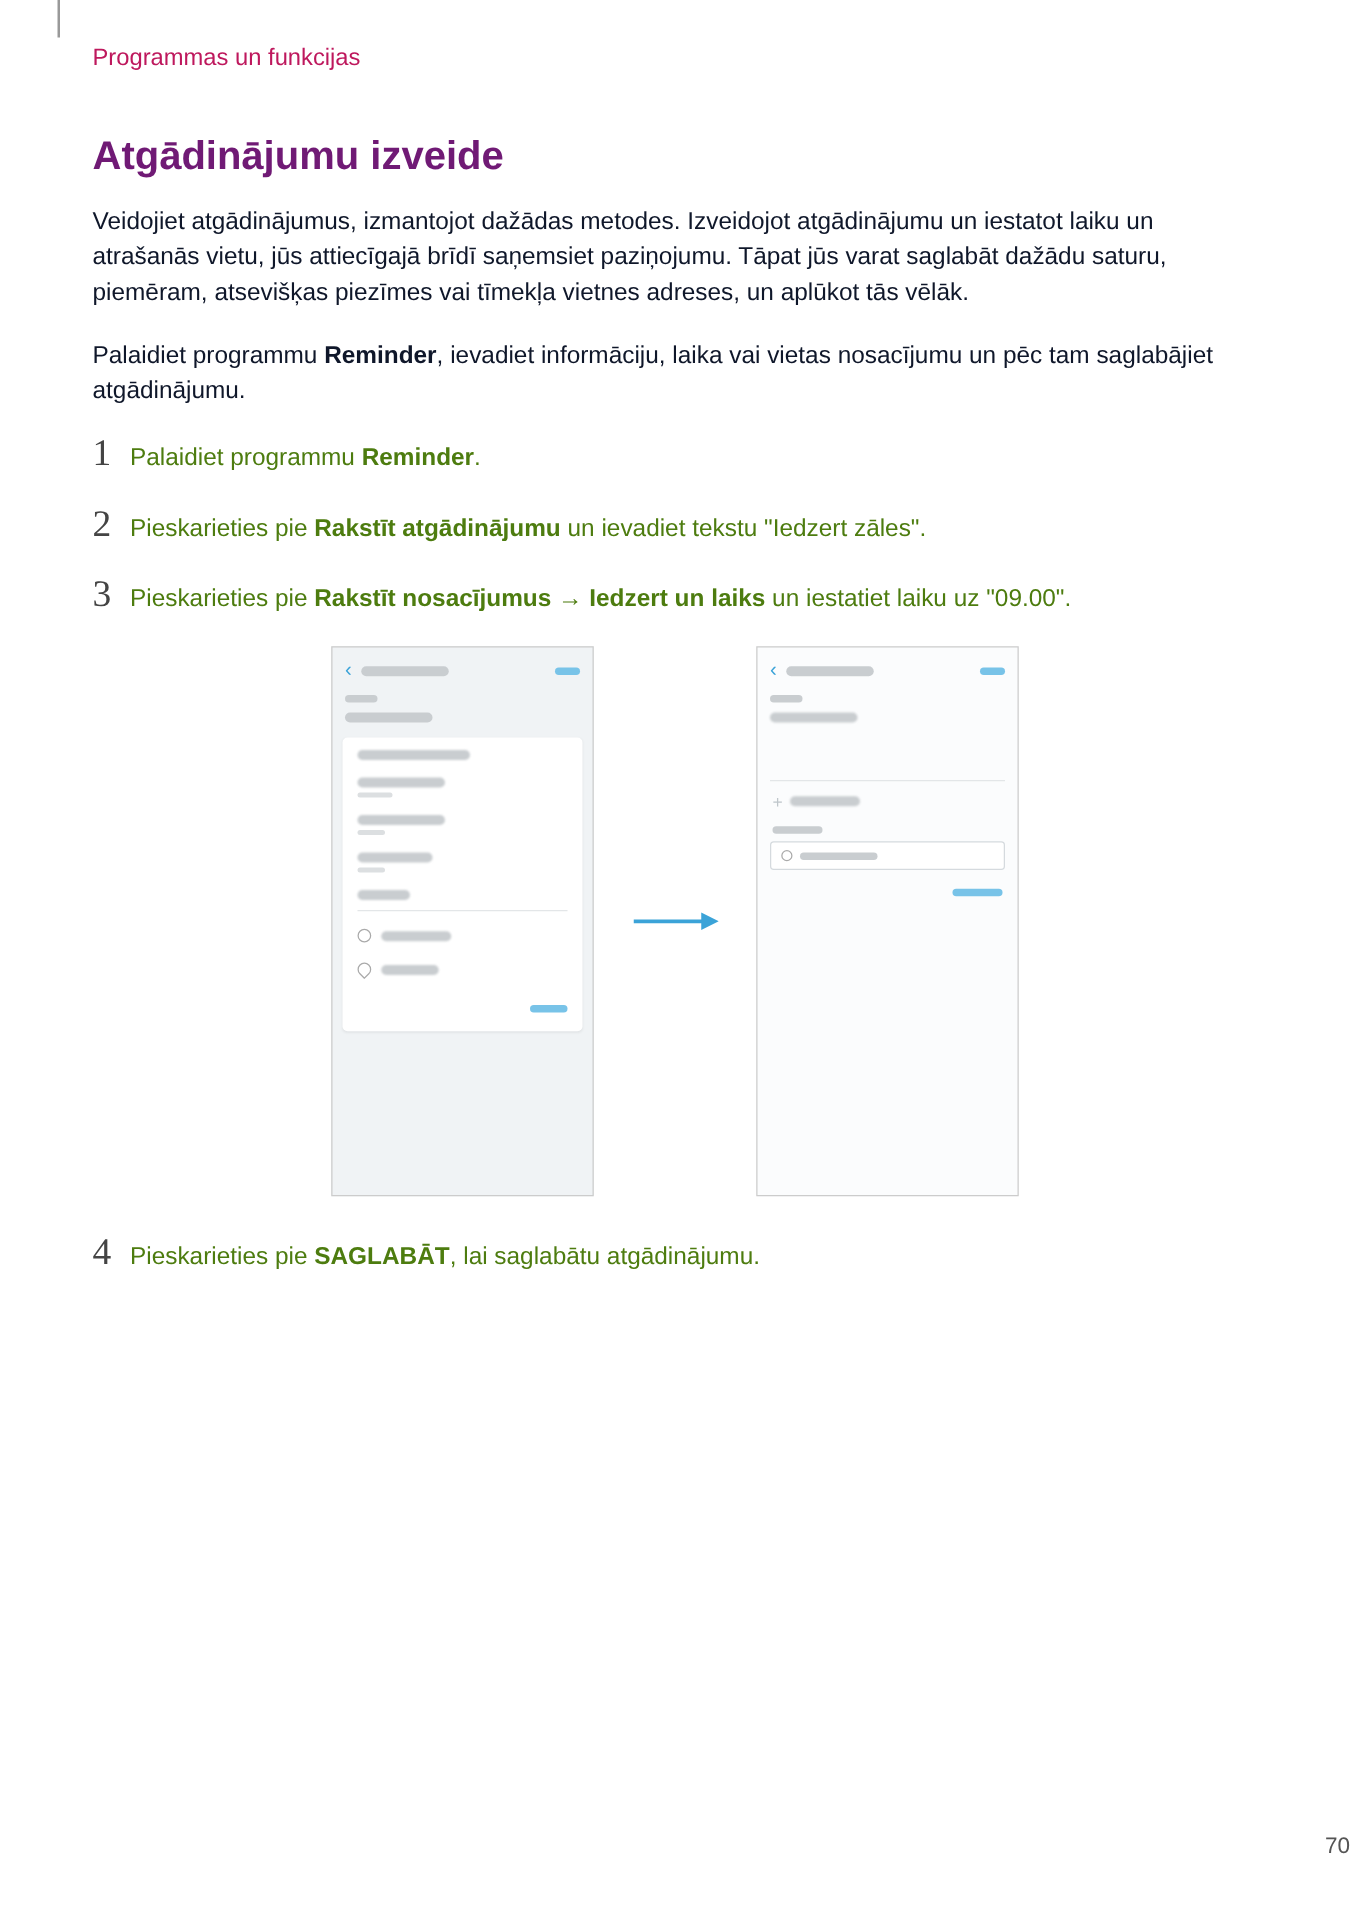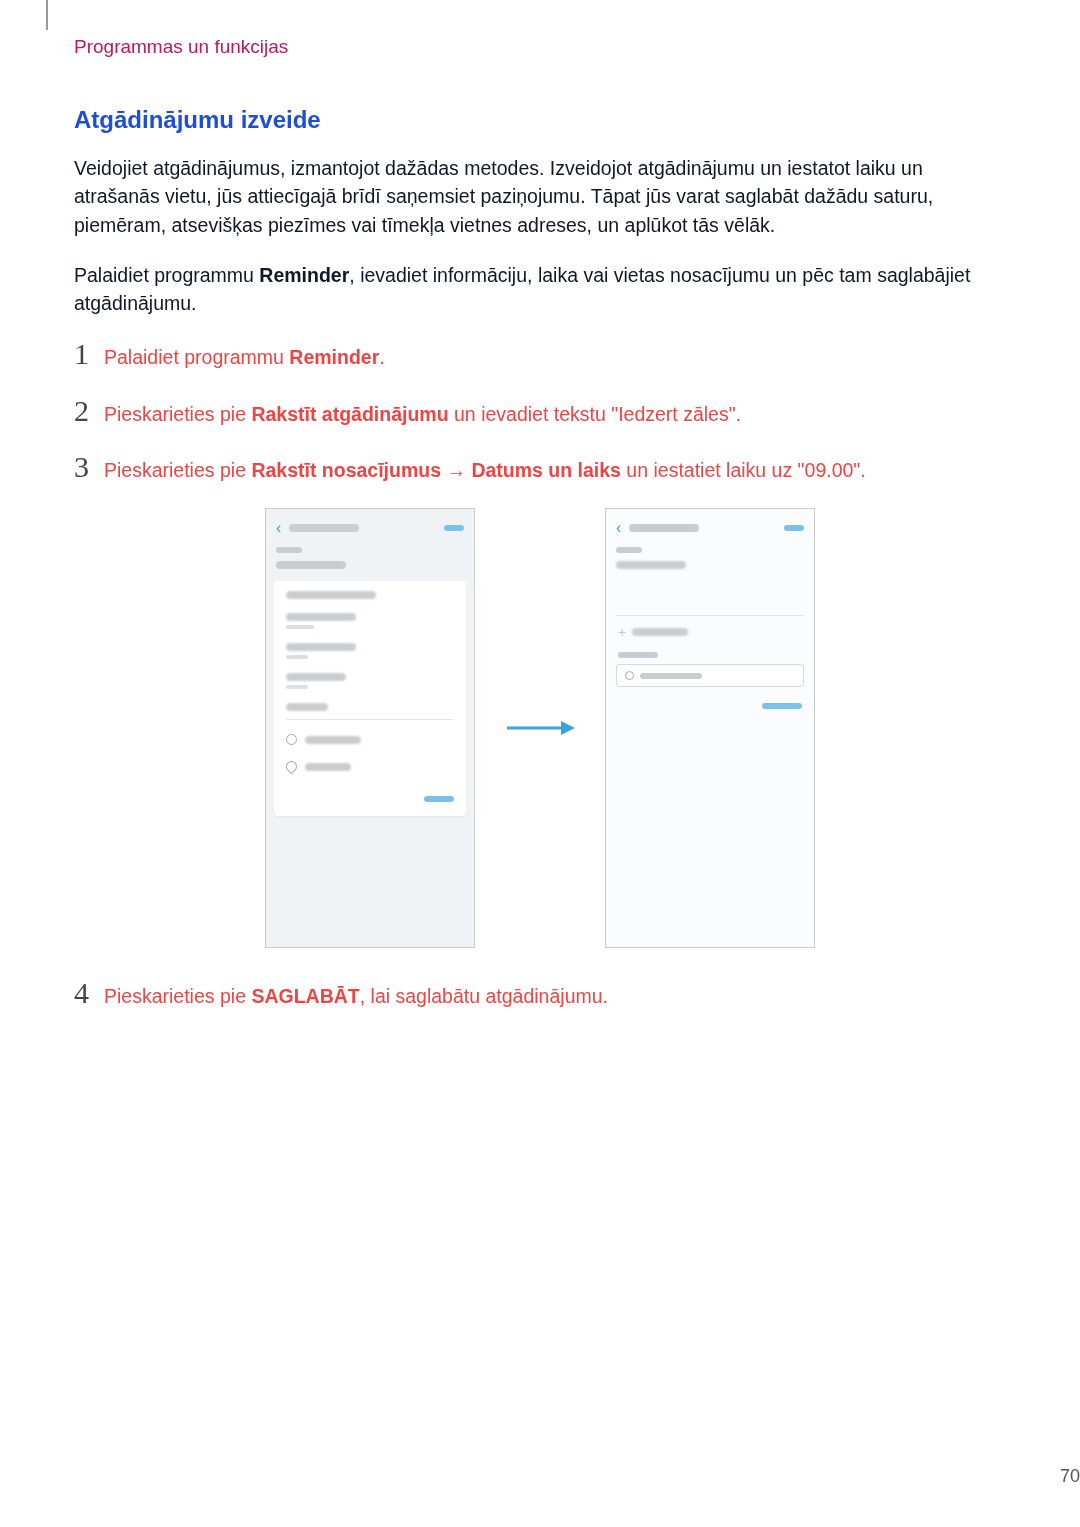--- a/index.html
+++ b/index.html
@@ -26,23 +26,23 @@
     font-size: 19px;
     color: #be185d;
   }
   .content {
     position: absolute;
     top: 106px;
     left: 74px;
     width: 932px;
   }
   h2 {
-    font-size: 24px;
+    font-size: 32px;
     font-weight: bold;
-    color: #1d4ed8;
+    color: #701a75;
     margin-bottom: 20px;
   }
   .para {
     font-size: 19.5px;
     line-height: 1.45;
     color: #0f172a;
     margin-bottom: 22px;
   }
   h3 {
     font-size: 21px;
@@ -62,21 +62,21 @@
     font-family: Georgia, 'Times New Roman', serif;
     font-size: 30px;
     color: #444;
     width: 30px;
     flex-shrink: 0;
     line-height: 1;
   }
   .step-text {
     font-size: 19.5px;
     line-height: 1.4;
-    color: #ef4444;
+    color: #4d7c0f;
     padding-top: 2px;
   }
   .step-text b { font-weight: bold; }
   .arrow-sym {
     font-family: Arial, sans-serif;
   }
 
   
   .shots {
     display: flex;
@@ -231,21 +231,21 @@
     <div class="step">
       <div class="step-num">2</div>
       <div class="step-text">
         <span>Pieskarieties pie </span><b>Rakstīt atgādinājumu</b><span> un ievadiet tekstu "Iedzert zāles".</span>
       </div>
     </div>
 
     <div class="step">
       <div class="step-num">3</div>
       <div class="step-text">
-        <span>Pieskarieties pie </span><b>Rakstīt nosacījumus</b><span class="arrow-sym"> → </span><b>Datums un laiks</b><span> un iestatiet laiku uz "09.00".</span>
+        <span>Pieskarieties pie </span><b>Rakstīt nosacījumus</b><span class="arrow-sym"> → </span><b>Iedzert un laiks</b><span> un iestatiet laiku uz "09.00".</span>
       </div>
     </div>
 
     <div class="shots">
 
       <div class="phone">
         <div class="topbar">
           <span class="chev">‹</span>
           <div class="gray-pill" style="width:70px;margin-right:auto;margin-left:8px;"></div>
           <div class="blue-pill" style="width:20px;"></div>

